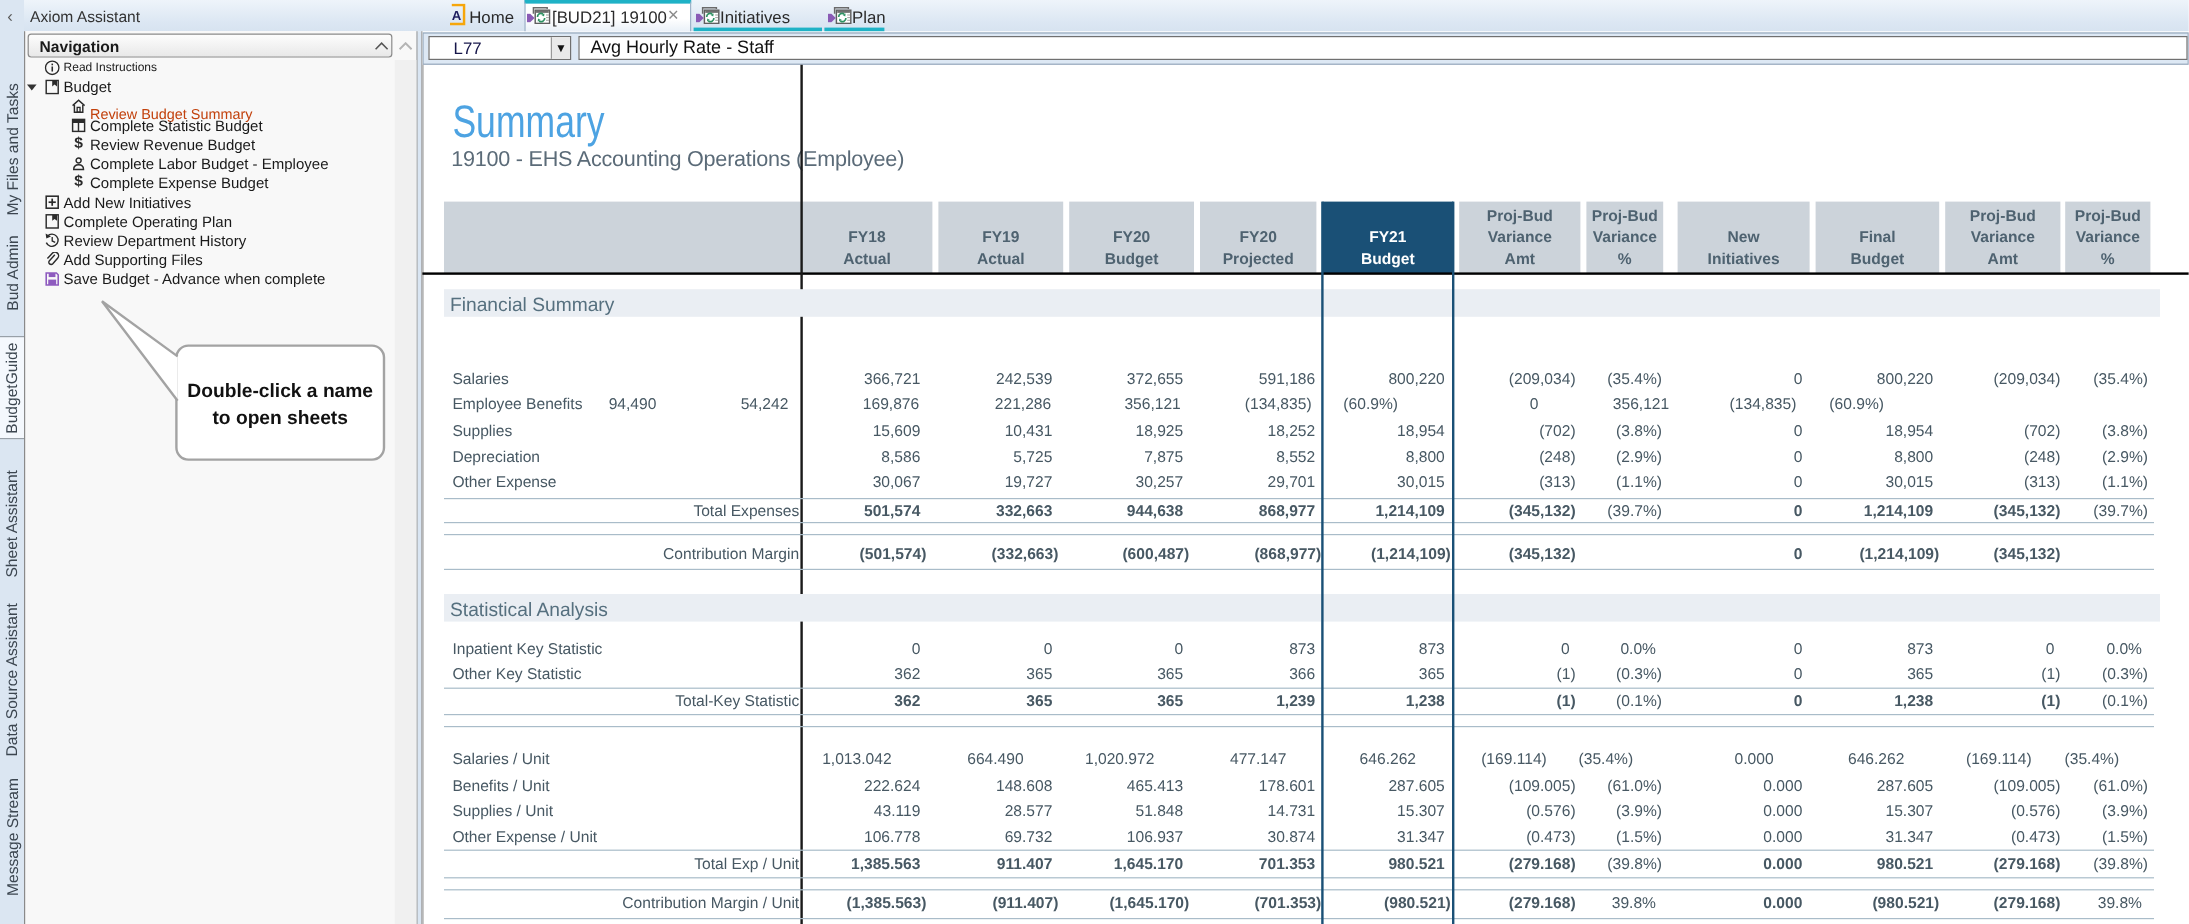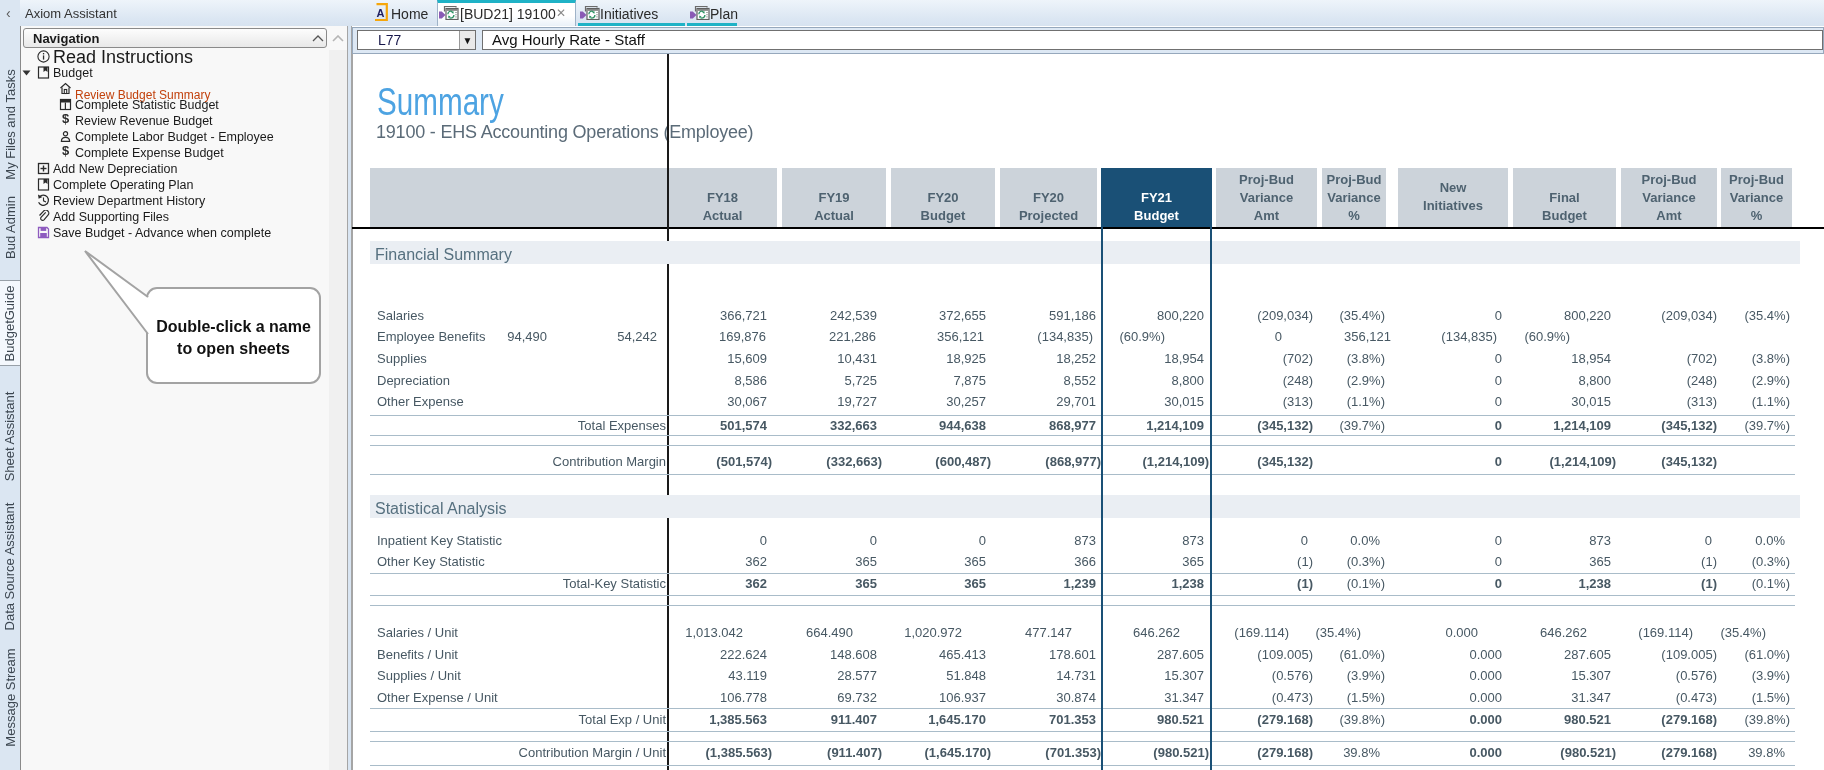--- a/index.html
+++ b/index.html
@@ -94,21 +94,21 @@
     <path d="M1 6 L6 1 L11 6" fill="none" stroke="#555" stroke-width="1.3"></path>
   </svg>
 <svg class="abs" style="left:332px;top:35px" width="12" height="7" viewBox="0 0 12 7">
     <path d="M1 6 L6 1 L11 6" fill="none" stroke="#b5b5b5" stroke-width="1.6"></path>
   </svg>
 <svg class="abs" style="left:37px;top:50.3px" width="13" height="13" viewBox="0 0 13 13">
     <circle cx="6.5" cy="6.5" r="5.6" fill="none" stroke="#2b2b2b" stroke-width="1.1"></circle>
     <rect x="5.9" y="5.4" width="1.3" height="4.2" fill="#2b2b2b"></rect>
     <rect x="5.9" y="3" width="1.3" height="1.4" fill="#2b2b2b"></rect>
   </svg>
-<div class="abs" style="left:53px;top:48.8px;font-size:18px;color:#1a1a1a;line-height:16px;white-space:nowrap">Read Instructions</div>
+<div class="abs" style="left:53px;top:48.8px;font-size:10px;color:#1a1a1a;line-height:16px;white-space:nowrap">Read Instructions</div>
 <svg class="abs" style="left:37px;top:66.3px" width="13" height="13" viewBox="0 0 13 13">
     <rect x="1.5" y="1" width="10" height="11" fill="none" stroke="#2b2b2b" stroke-width="1.2"></rect>
     <path d="M6.5 1 L10.5 1 L10.5 6 L8.5 4.4 L6.5 6 Z" fill="#2b2b2b"></path>
   </svg>
 <svg class="abs" style="left:22px;top:69.8px" width="9" height="6" viewBox="0 0 9 6">
     <path d="M0.5 0.5 L8.5 0.5 L4.5 5.5 Z" fill="#333"></path>
   </svg>
 <div class="abs" style="left:53px;top:64.8px;font-size:12.5px;color:#1a1a1a;line-height:16px;white-space:nowrap">Budget</div>
 <svg class="abs" style="left:59px;top:82.3px" width="13" height="13" viewBox="0 0 13 13">
     <path d="M1.5 6 L6.5 1.5 L11.5 6" fill="none" stroke="#2b2b2b" stroke-width="1.2"></path>
@@ -129,21 +129,21 @@
     <path d="M2.4 11.3 C2.4 8.6 4.2 7.3 6.5 7.3 C8.8 7.3 10.6 8.6 10.6 11.3 Z" fill="none" stroke="#2b2b2b" stroke-width="1.2"></path>
   </svg>
 <div class="abs" style="left:75px;top:128.8px;font-size:12.5px;color:#1a1a1a;line-height:16px;white-space:nowrap">Complete Labor Budget - Employee</div>
 <div class="abs" style="left:59px;top:143.3px;width:13px;text-align:center;font-size:13px;font-weight:700;color:#2b2b2b">$</div>
 <div class="abs" style="left:75px;top:144.8px;font-size:12.5px;color:#1a1a1a;line-height:16px;white-space:nowrap">Complete Expense Budget</div>
 <svg class="abs" style="left:37px;top:162.3px" width="13" height="13" viewBox="0 0 13 13">
     <rect x="1.5" y="1.5" width="10" height="10" fill="none" stroke="#2b2b2b" stroke-width="1.3"></rect>
     <rect x="5.8" y="3.5" width="1.4" height="6" fill="#2b2b2b"></rect>
     <rect x="3.5" y="5.8" width="6" height="1.4" fill="#2b2b2b"></rect>
   </svg>
-<div class="abs" style="left:53px;top:160.8px;font-size:12.5px;color:#1a1a1a;line-height:16px;white-space:nowrap">Add New Depreciation</div>
+<div class="abs" style="left:53px;top:160.8px;font-size:12.5px;color:#1a1a1a;line-height:16px;white-space:nowrap">Add New Initiatives</div>
 <svg class="abs" style="left:37px;top:178.3px" width="13" height="13" viewBox="0 0 13 13">
     <rect x="1.5" y="1" width="10" height="11" fill="none" stroke="#2b2b2b" stroke-width="1.2"></rect>
     <path d="M6.5 1 L10.5 1 L10.5 6 L8.5 4.4 L6.5 6 Z" fill="#2b2b2b"></path>
   </svg>
 <div class="abs" style="left:53px;top:176.8px;font-size:12.5px;color:#1a1a1a;line-height:16px;white-space:nowrap">Complete Operating Plan</div>
 <svg class="abs" style="left:37px;top:194.3px" width="13" height="13" viewBox="0 0 13 13">
     <path d="M2.5 2.8 A5.1 5.1 0 1 1 1.6 8.2" fill="none" stroke="#2b2b2b" stroke-width="1.2"></path>
     <path d="M1 0.6 L1.6 4.7 L5.5 3.1 Z" fill="#2b2b2b"></path>
     <path d="M6.5 3.5 L6.5 6.8 L9 8" fill="none" stroke="#2b2b2b" stroke-width="1.1"></path>
   </svg>
@@ -194,21 +194,21 @@
   </div>
 <div class="abs" style="left:1102px;top:168px;width:109px;height:60px;display:flex;align-items:flex-end;justify-content:center;text-align:center;padding-bottom:3px;font-size:13px;font-weight:700;color:#fff;line-height:18px">
     <div>FY21<br>Budget</div>
   </div>
 <div class="abs" style="left:1216px;top:168px;width:101px;height:60px;display:flex;align-items:flex-end;justify-content:center;text-align:center;padding-bottom:3px;font-size:13px;font-weight:700;color:#4e6270;line-height:18px">
     <div>Proj-Bud<br>Variance<br>Amt</div>
   </div>
 <div class="abs" style="left:1322px;top:168px;width:64px;height:60px;display:flex;align-items:flex-end;justify-content:center;text-align:center;padding-bottom:3px;font-size:13px;font-weight:700;color:#4e6270;line-height:18px">
     <div>Proj-Bud<br>Variance<br>%</div>
   </div>
-<div class="abs" style="left:1398px;top:168px;width:110px;height:60px;display:flex;align-items:center;justify-content:center;text-align:center;padding-bottom:3px;font-size:13px;font-weight:700;color:#4e6270;line-height:18px">
+<div class="abs" style="left:1398px;top:168px;width:110px;height:60px;display:flex;align-items:flex-end;justify-content:center;text-align:center;padding-bottom:3px;font-size:13px;font-weight:700;color:#4e6270;line-height:18px">
     <div>New<br>Initiatives</div>
   </div>
 <div class="abs" style="left:1513px;top:168px;width:103px;height:60px;display:flex;align-items:flex-end;justify-content:center;text-align:center;padding-bottom:3px;font-size:13px;font-weight:700;color:#4e6270;line-height:18px">
     <div>Final<br>Budget</div>
   </div>
 <div class="abs" style="left:1621px;top:168px;width:96px;height:60px;display:flex;align-items:flex-end;justify-content:center;text-align:center;padding-bottom:3px;font-size:13px;font-weight:700;color:#4e6270;line-height:18px">
     <div>Proj-Bud<br>Variance<br>Amt</div>
   </div>
 <div class="abs" style="left:1721px;top:168px;width:71px;height:60px;display:flex;align-items:flex-end;justify-content:center;text-align:center;padding-bottom:3px;font-size:13px;font-weight:700;color:#4e6270;line-height:18px">
     <div>Proj-Bud<br>Variance<br>%</div>

